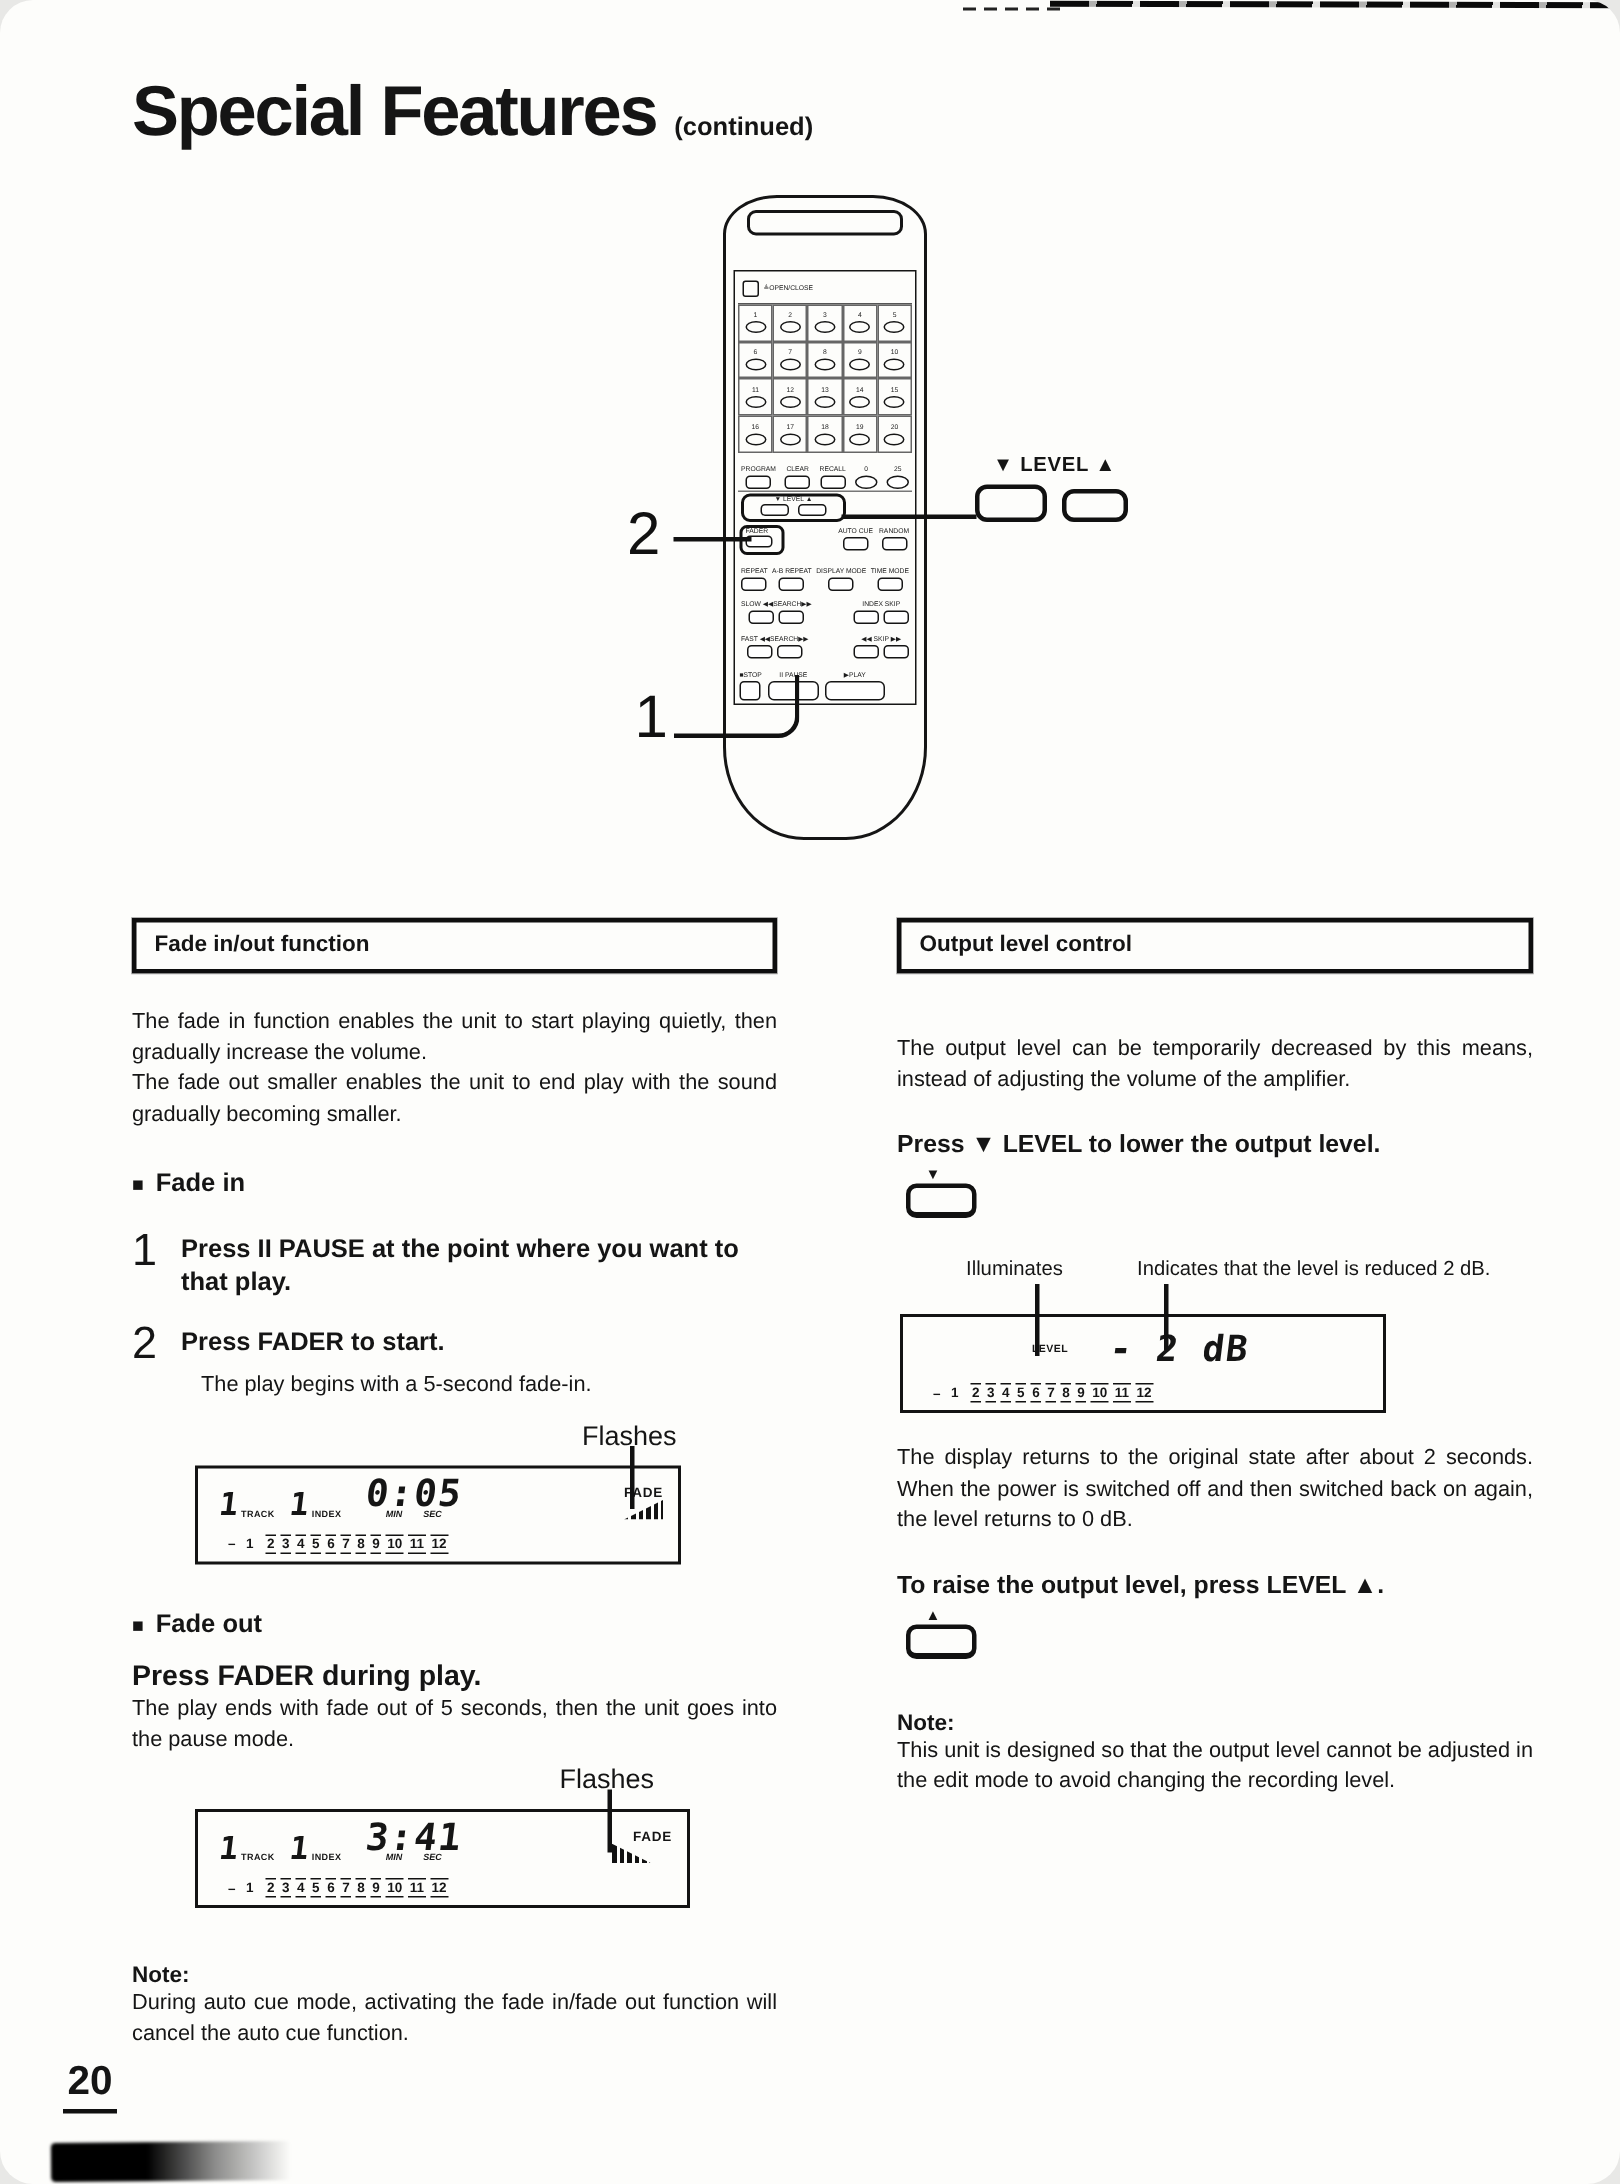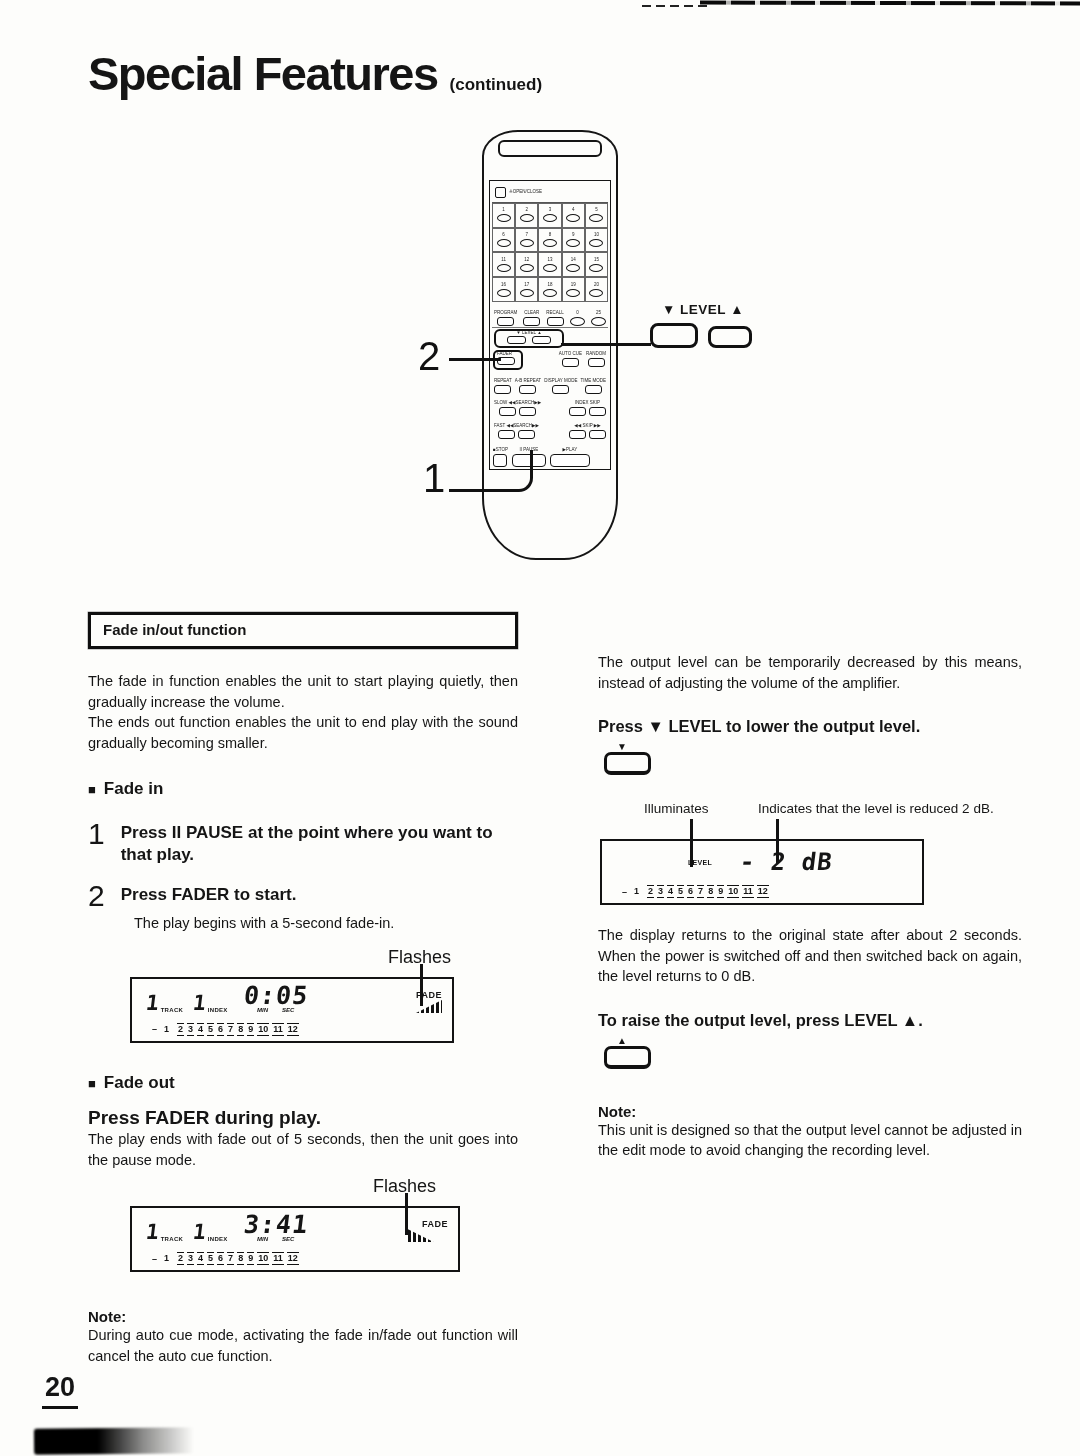--- a/index.html
+++ b/index.html
@@ -1,20 +1,21 @@
 <!DOCTYPE html>
 <html><head>
 <meta charset="utf-8">
 <style>
   * { margin:0; padding:0; box-sizing:border-box; }
   html,body { background:#e8e8e6; }
   .page {
     position:relative; width:1080px; height:1456px; margin:0 auto;
     background:#fdfdfb; color:#151515; overflow:hidden;
     font-family:"Liberation Sans","DejaVu Sans",sans-serif;
+    border-radius:22px;
   }
   
   .artifact-top { position:absolute; left:700px; top:1px; width:380px; height:4px;
     background:repeating-linear-gradient(90deg,#0a0a0a 0 26px,rgba(0,0,0,.3) 26px 31px,#0a0a0a 31px 55px,rgba(0,0,0,.1) 55px 60px);
     transform:rotate(.15deg); }
   .artifact-top2 { position:absolute; left:642px; top:5px; width:70px; height:2px;
     background:repeating-linear-gradient(90deg,#222 0 9px,transparent 9px 14px); }
   .smudge { position:absolute; left:34px; top:1428px; width:160px; height:26px; border-radius:3px;
     background:linear-gradient(90deg,#000 0%,#000 40%,rgba(0,0,0,.45) 68%,rgba(0,0,0,0) 100%);
     filter:blur(1px); transform:rotate(-.5deg); }
@@ -346,21 +347,21 @@
 
     <div class="line-level"></div>
     <span class="level-callout-lbl">▼ LEVEL ▲</span>
     <div class="lvl-btn-out lvl-b1"></div>
     <div class="lvl-btn-out lvl-b2"></div>
   </div>
 
   <div class="col col-left">
     <div class="sec-head">Fade in/out function</div>
     <p class="mt">The fade in function enables the unit to start playing quietly, then gradually increase the volume.</p>
-    <p>The ends out function enables the unit to end play with the sound gradually becoming smaller.</p>
+    <p>The fade out smaller enables the unit to end play with the sound gradually becoming smaller.</p>
 
     <div class="h3">
       <span class="bullet">■</span>
       <span>Fade in</span>
     </div>
 
     <div class="step">
       <span class="step-num">1</span>
       <span class="step-text">Press II PAUSE at the point where you want to that play.</span>
     </div>
@@ -451,20 +452,21 @@
           <span class="cal-d">11</span>
           <span class="cal-d">12</span>
         </div>
     </div>
 
     <div class="note-lbl" style="margin-top:36px;">Note:</div>
     <p>During auto cue mode, activating the fade in/fade out function will cancel the auto cue function.</p>
   </div>
 
   <div class="col col-right">
+    <div class="sec-head">Output level control</div>
     <p style="margin-top:40px;">The output level can be temporarily decreased by this means, instead of adjusting the volume of the amplifier.</p>
 
     <div class="bold-line">Press ▼ LEVEL to lower the output level.</div>
     <div class="press-btn">
       <span class="press-arrow">▼</span>
       <span class="press-key" style="display:block;"></span>
     </div>
 
 
     <div class="ind-wrap">

